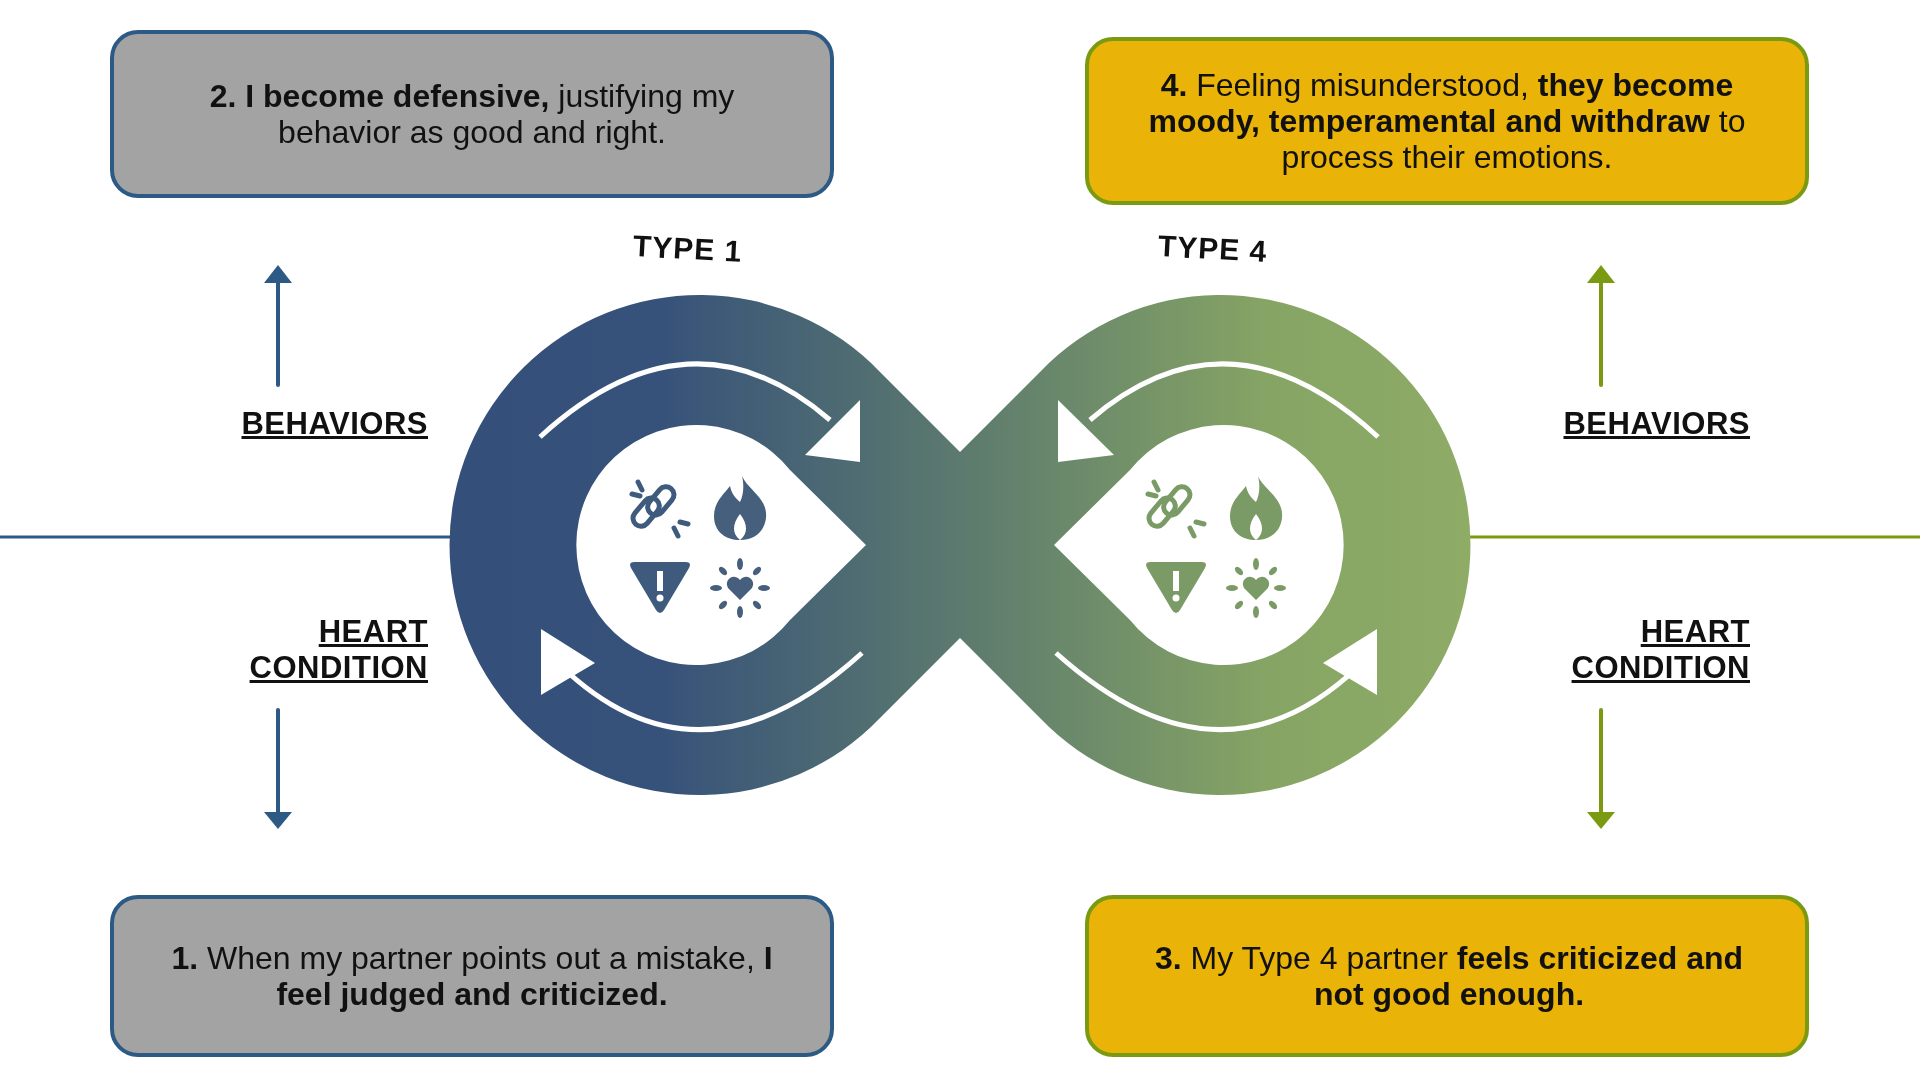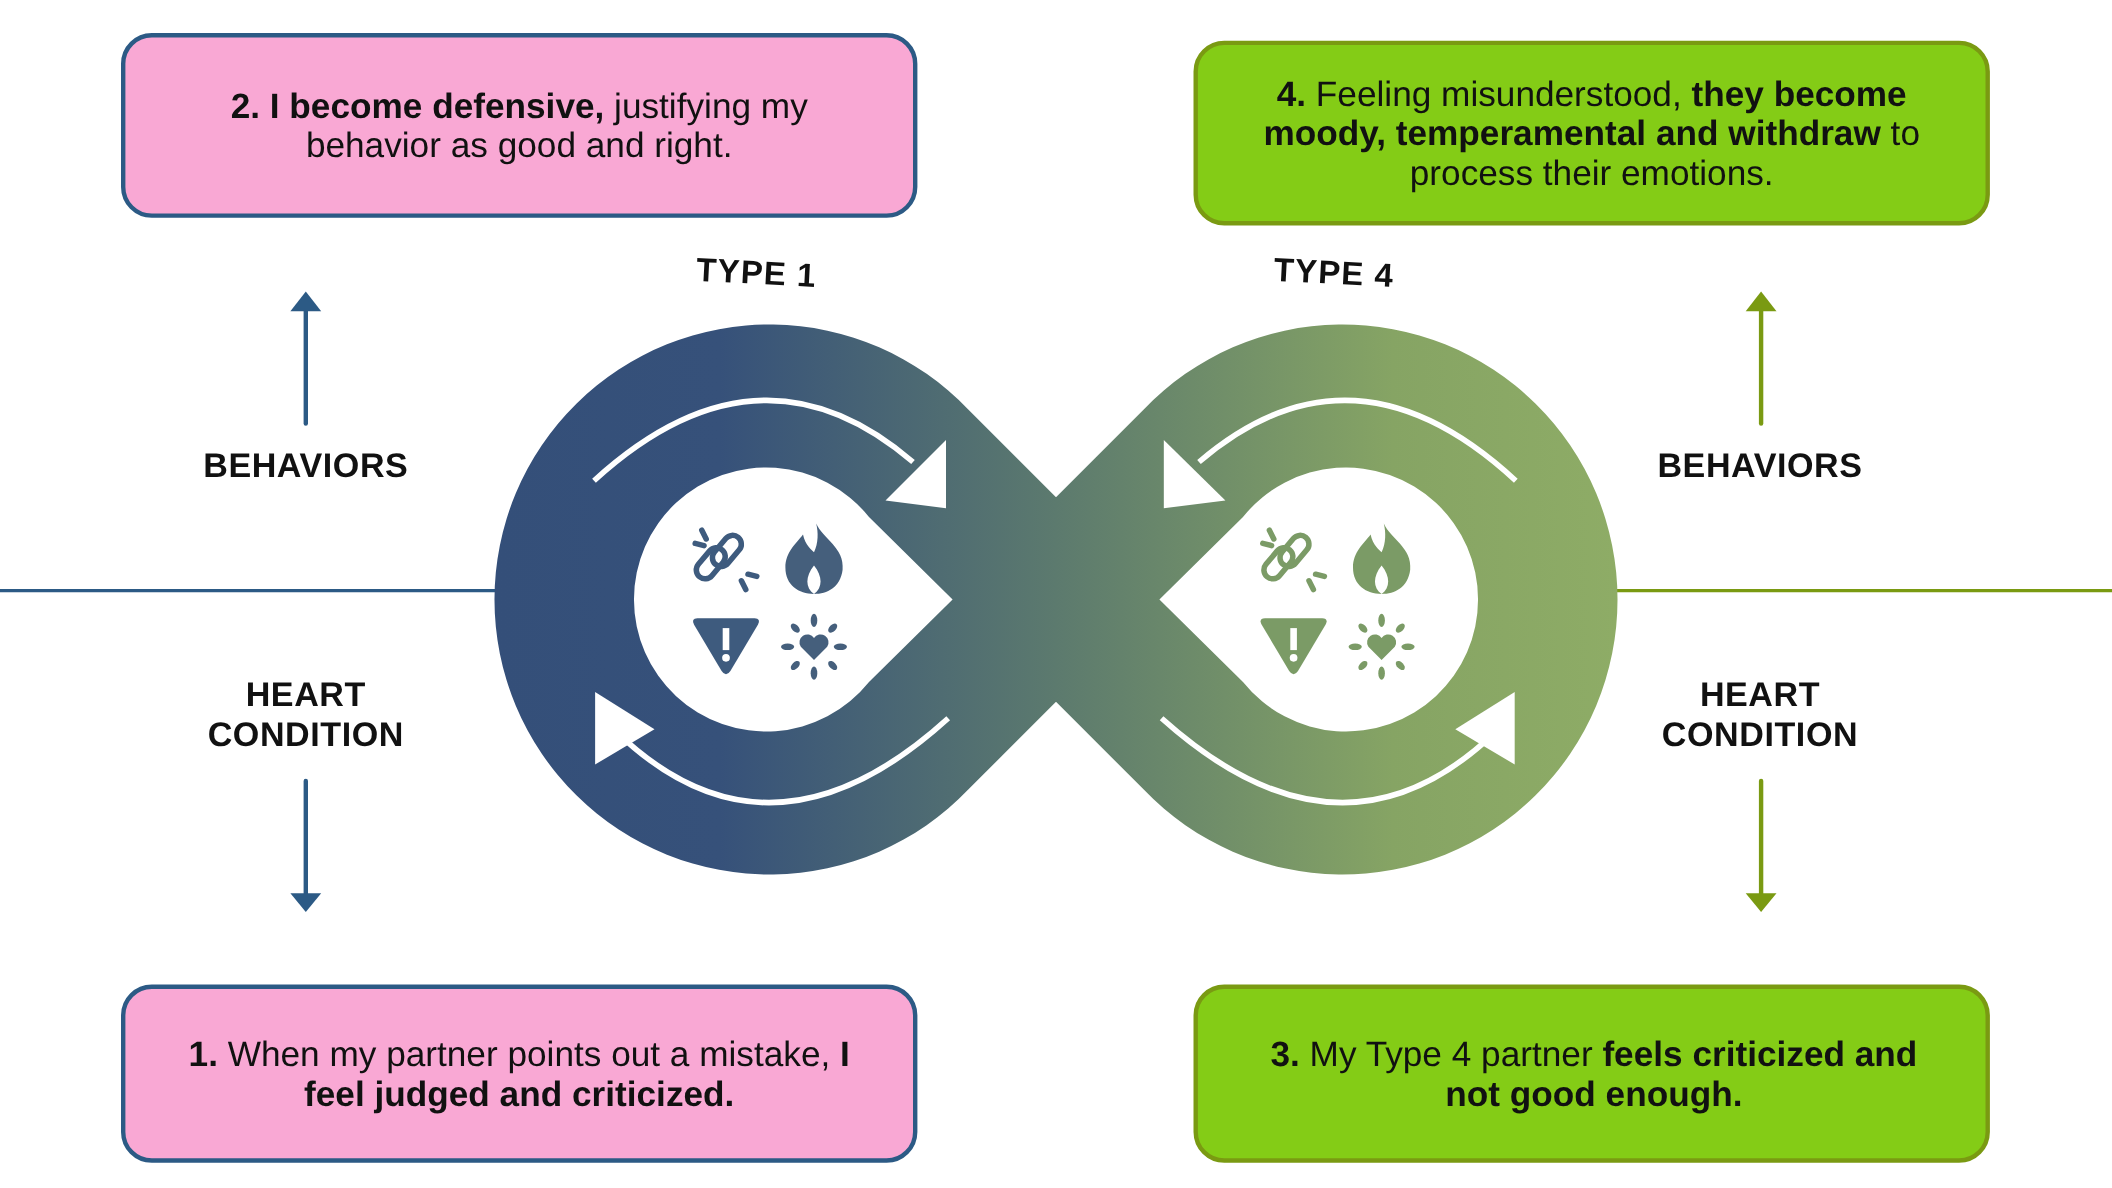--- a/index.html
+++ b/index.html
@@ -2,28 +2,28 @@
 <html><head>
 <meta charset="utf-8">
 <style>
   html, body { margin:0; padding:0; }
   body { width:1920px; height:1080px; position:relative; background:#ffffff; overflow:hidden;
          font-family:"Liberation Sans", "DejaVu Sans", sans-serif; color:#111; }
   .box { position:absolute; box-sizing:border-box; border-radius:28px; border:4px solid;
          display:flex; align-items:center; justify-content:center; text-align:center;
          font-size:32px; line-height:36px; padding:0 40px; }
   .box b { font-weight:700; }
-  .box.blue { border-color:#2c5a85; background:#f9a8d4; }
-  .box.green { border-color:#7a9a12; background:#84cc16; }
+  .box.blue { border-color:#2c5a85; background:#a3a3a3; }
+  .box.green { border-color:#7a9a12; background:#eab308; }
   #box-tl { left:110px; top:30px; width:724px; height:168px; }
   #box-tr { left:1085px; top:37px; width:724px; height:168px; }
   #box-bl { left:110px; top:895px; width:724px; height:162px; }
   #box-br { left:1085px; top:895px; width:724px; height:162px;padding-left:44px; }
-  .label { position:absolute; font-weight:700; font-size:31px; line-height:36px; text-align:center;
-           letter-spacing:0.5px; width:300px; }
+  .label { position:absolute; font-weight:700; font-size:31px; line-height:36px; text-align:right;
+           letter-spacing:0.5px; width:300px;text-decoration:underline; }
   #lbl-beh-l { left:128px; top:406px; }
   #lbl-beh-r { left:1450px; top:406px; }
   #lbl-heart-l { left:128px; top:614px; }
   #lbl-heart-r { left:1450px; top:614px; }
   .type-label { position:absolute; font-weight:700; font-size:30px; letter-spacing:1px; }
   #type1 { left:633px; top:232px; transform:rotate(3deg); }
   #type4 { left:1158px; top:232px; transform:rotate(3deg); }
   svg.layer { position:absolute; left:0; top:0; }
 </style>
 </head>

